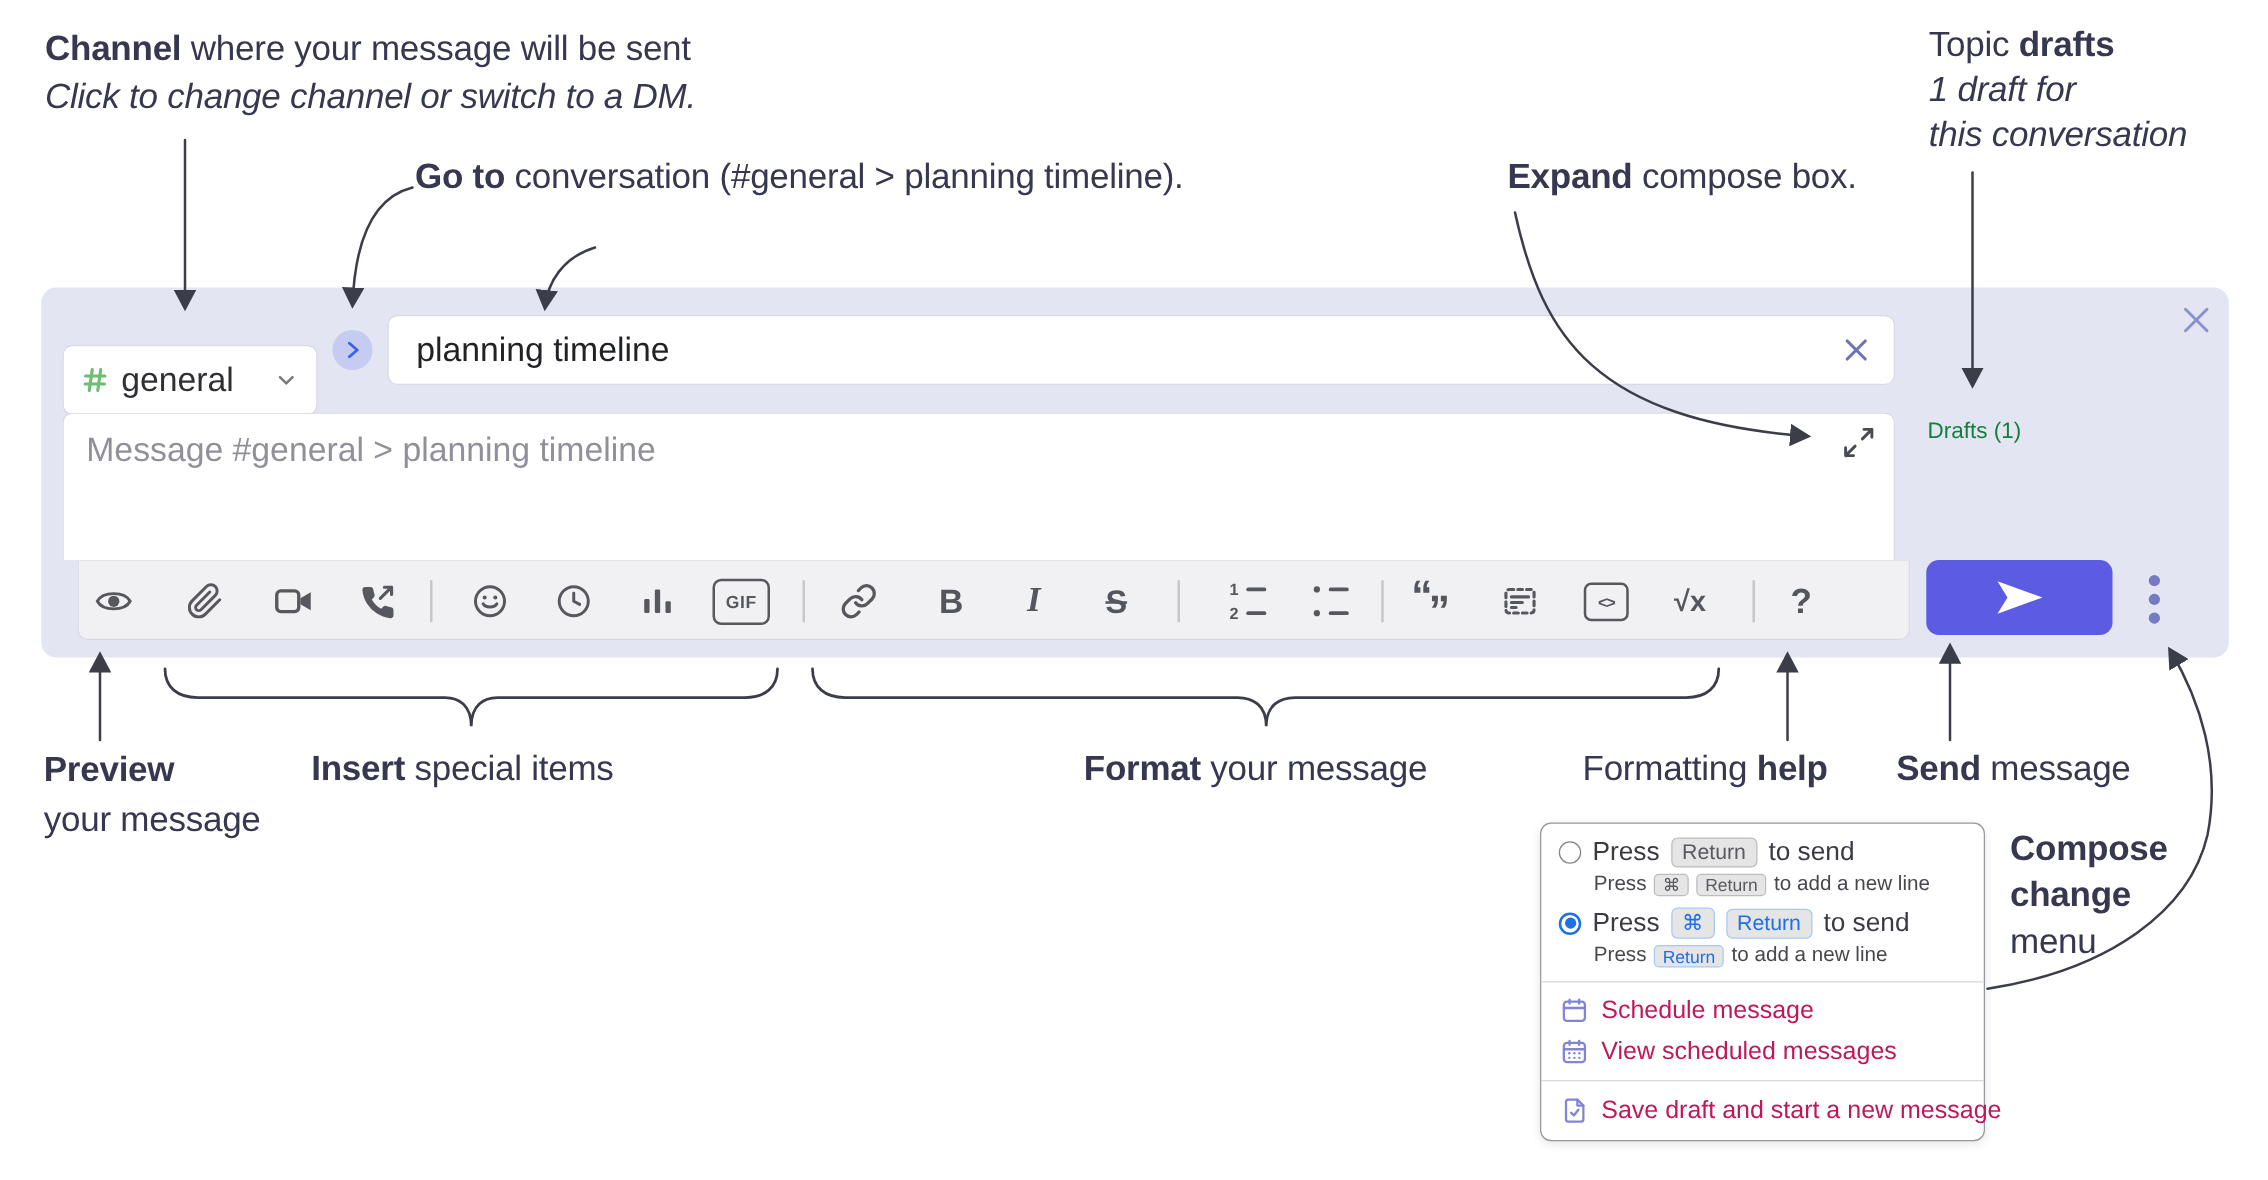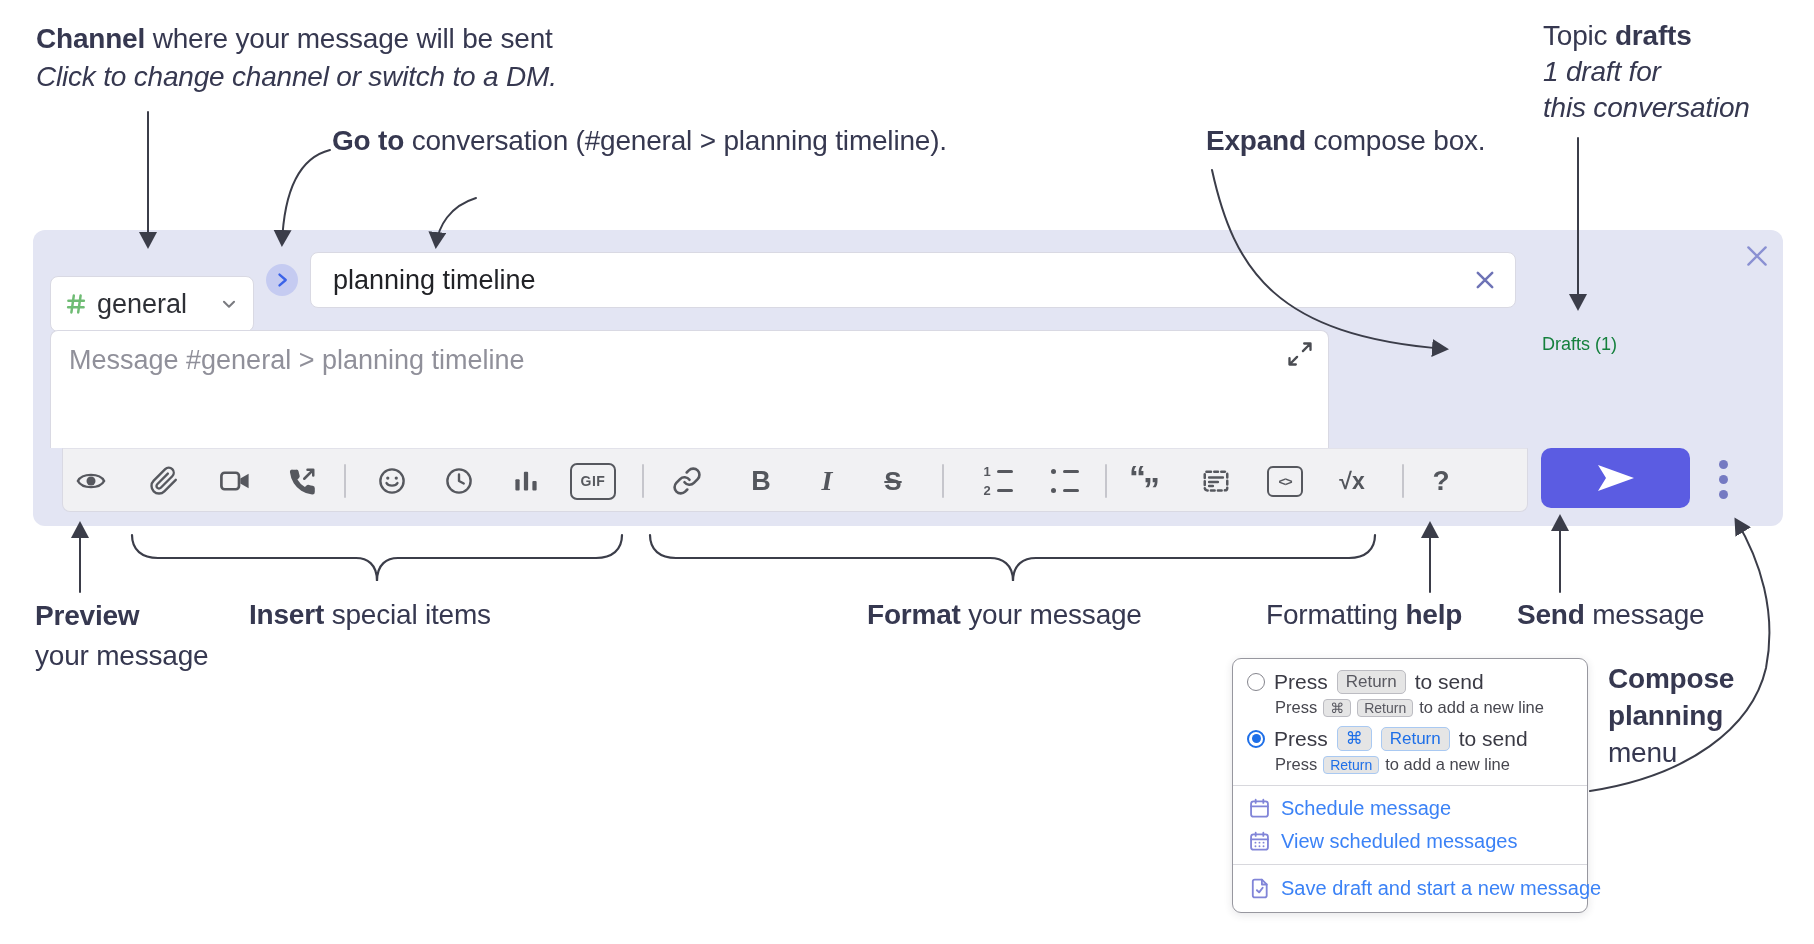--- a/index.html
+++ b/index.html
@@ -18,21 +18,21 @@
   .channel-select{position:absolute;left:17px;top:22px;width:204px;height:56px;border-radius:8px;
                   display:flex;align-items:center;padding:0 13px;gap:9px;cursor:pointer;margin-top:24px;}
   .channel-name{font-size:27px;color:#2e3036;}
   .chev-down{margin-left:auto;}
   .jump{position:absolute;left:233px;top:34px;width:32px;height:32px;border-radius:50%;background:#c5cbf1;
         display:flex;align-items:center;justify-content:center;cursor:pointer;}
   .topic-input{position:absolute;left:277px;top:22px;width:1206px;height:56px;border-radius:8px;
                display:flex;align-items:center;padding:0 18px 0 22px;font-size:27px;color:#212226;}
   .topic-clear{margin-left:auto;cursor:pointer;display:flex;}
   .close-btn{position:absolute;left:1710px;top:12px;width:28px;height:28px;cursor:pointer;display:flex;}
-  .message-box{position:absolute;left:17px;top:100px;width:1279px;height:118px;border-radius:8px 8px 0 0;
+  .message-box{position:absolute;left:17px;top:100px;width:1466px;height:118px;border-radius:8px 8px 0 0;
                border-bottom:none;}
   .placeholder{position:absolute;left:18px;top:14px;font-size:27px;color:#90909a;}
   .expand-ic{position:absolute;right:14px;top:9px;cursor:pointer;display:flex;}
   .toolbar{position:absolute;left:29px;top:218px;width:1466px;height:64px;background:#f1f1f3;
            border:1px solid #d9d9e3;border-top:1px solid #e2e2ea;border-radius:0 0 8px 8px;box-sizing:border-box;padding-left:42px;}
   .tb-ic{position:absolute;top:10px;width:44px;height:44px;display:flex;align-items:center;justify-content:center;cursor:pointer;}
   .tb-div{position:absolute;top:15px;width:2px;height:34px;background:#c6c6cc;border-radius:1px;}
   .gif-box{width:46px;height:33px;border:2.5px solid #56585e;border-radius:7px;display:flex;align-items:center;
            justify-content:center;font-size:14px;font-weight:700;color:#56585e;letter-spacing:0.5px;}
   .lbl-b{font-size:27px;font-weight:800;color:#53565c;}
@@ -64,21 +64,21 @@
   .om-radio.sel{border:2px solid #1e6fe8;position:relative;}
   .om-radio.sel::after{content:"";position:absolute;inset:2.5px;background:#1e6fe8;border-radius:50%;}
   kbd.k{border:1px solid #bcbcc2;border-radius:5px;padding:1px 8px;font-size:17px;color:#595961;
         font-family:"Liberation Sans",sans-serif;background:#e5e5e5;}
   kbd.k.sm{font-size:14px;padding:0 6px;border-radius:4px;}
   kbd.k.blue{color:#1e6fe8;border-color:#a9c9f2;}
   .om-sub{margin:4px 0 9px 28px;display:flex;align-items:center;gap:6px;font-size:16.5px;color:#47474f;}
   .om-div{border-top:1.5px solid #d8d8dd;}
   .om-sec2{padding:6px 0;}
   .om-sec3{padding:7px 0;}
-  .om-item{display:flex;align-items:center;gap:10px;padding:5px 15px;font-size:20px;color:#3b82f6;cursor:pointer;white-space:nowrap;}
+  .om-item{display:flex;align-items:center;gap:10px;padding:5px 15px;font-size:20px;color:#be185d;cursor:pointer;white-space:nowrap;}
   .om-item svg{flex:none;}
 </style>
 </head>
 <body>
 
 <div class="canvas">
 
   <svg class="overlay">
     <defs>
       <marker id="arr" markerWidth="9" markerHeight="9" refX="7" refY="4.5" orient="auto">
@@ -301,21 +301,21 @@
     <b>Format</b><span> your message</span>
   </div>
   <div class="note" style="left:1266px;top:596px;">
     <span>Formatting </span><b>help</b>
   </div>
   <div class="note" style="left:1517px;top:596px;">
     <b>Send</b><span> message</span>
   </div>
   <div class="note" style="left:1608px;top:660px;line-height:37px;">
     <b>Compose</b><br>
-    <b>planning</b><br>
+    <b>change</b><br>
     <span>menu</span>
   </div>
 
   <div class="popup">
     <div class="om-sec1">
       <div class="om-row">
         <span class="om-radio"></span>
         <span>Press</span>
         <kbd class="k">Return</kbd>
         <span>to send</span>

